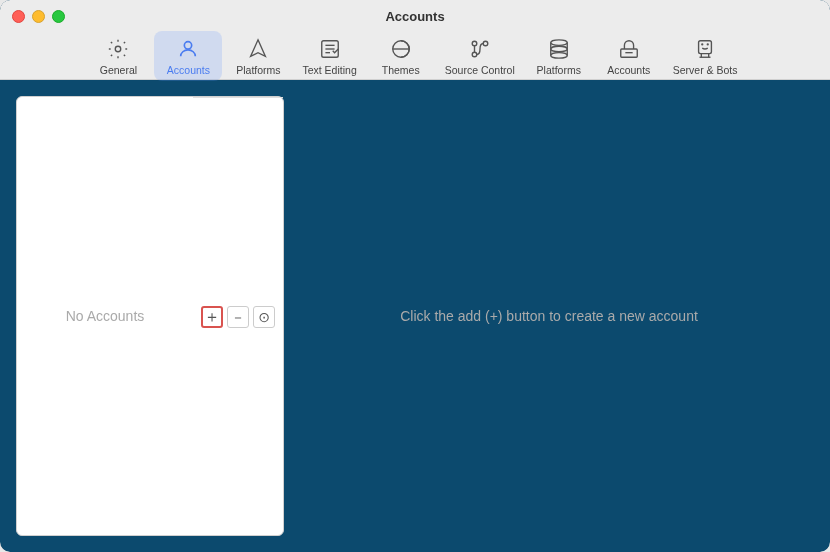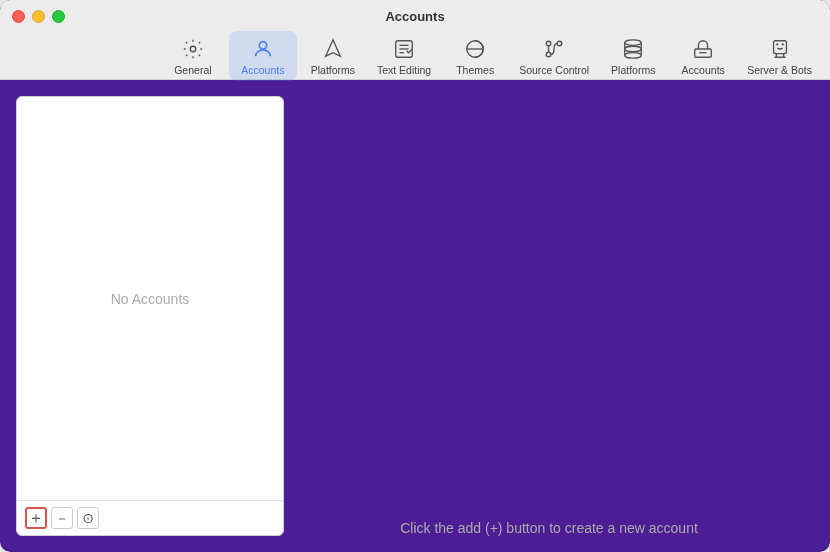--- a/index.html
+++ b/index.html
@@ -9,21 +9,21 @@
       background: #e8e8e8;
       width: 830px;
       height: 552px;
       overflow: hidden;
       border-radius: 10px;
     }
 
     .window {
       width: 830px;
       height: 552px;
-      background: #4c1d95;
+      background: #0c4a6e;
       border-radius: 10px;
       display: flex;
       flex-direction: column;
       box-shadow: 0 4px 20px rgba(0,0,0,0.3);
     }
 
     
     .titlebar {
       height: 80px;
       background: #ececec;
@@ -67,21 +67,21 @@
       transform: translateX(-50%);
       font-size: 13px;
       font-weight: 600;
       color: #333;
     }
 
     
     .toolbar {
       display: flex;
       align-items: center;
-      justify-content: flex-end;
+      justify-content: center;
       padding: 4px 10px 8px 10px;
       gap: 2px;
       width: 100%;
     }
 
     .toolbar-item {
       display: flex;
       flex-direction: column;
       align-items: center;
       padding: 5px 8px;
@@ -126,21 +126,21 @@
       padding: 16px;
       gap: 0;
     }
 
     
     .left-panel {
       width: 268px;
       background: #fff;
       border-radius: 6px;
       display: flex;
-      flex-direction: column;
+      flex-direction: row;
       border: 1px solid #d0d0d0;
     }
 
     .accounts-list {
       flex: 1;
       display: flex;
       align-items: center;
       justify-content: center;
     }
 
@@ -198,21 +198,21 @@
       justify-content: center;
       cursor: pointer;
       color: #555;
       font-size: 14px;
     }
 
     
     .right-panel {
       flex: 1;
       display: flex;
-      align-items: flex-end;
+      align-items: center;
       justify-content: center;
     }
 
     .hint-text {
       color: #aaa;
       font-size: 14px;
       text-align: center;
     }
 
     

